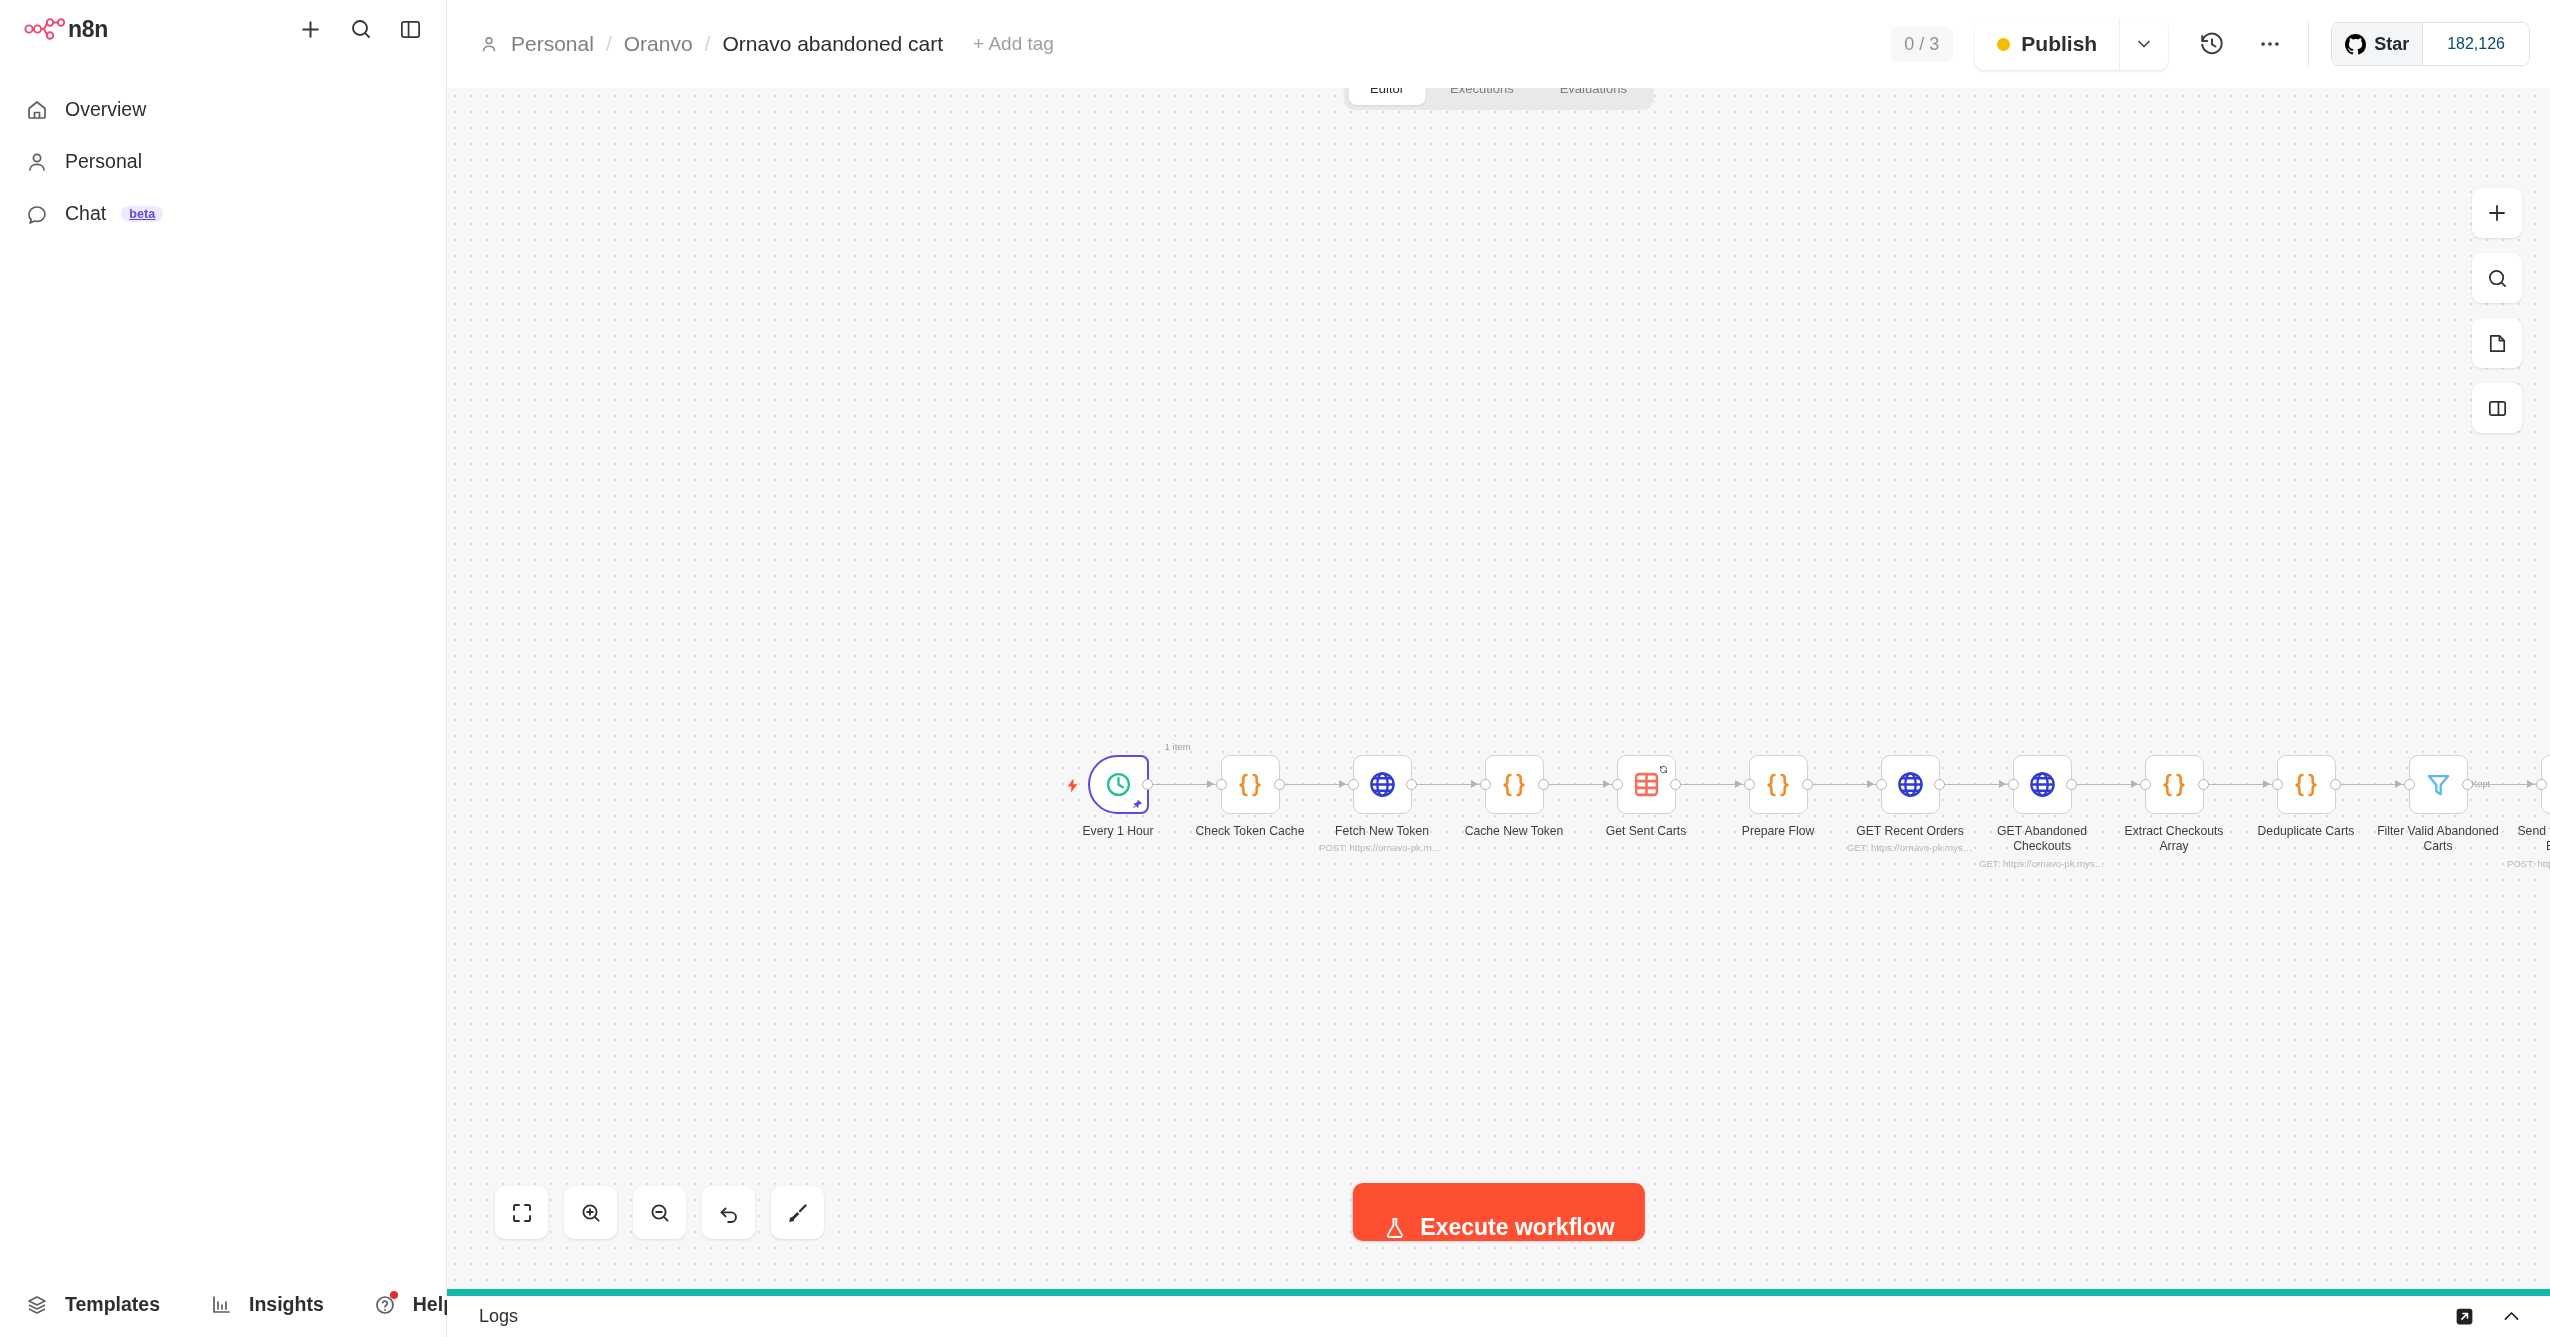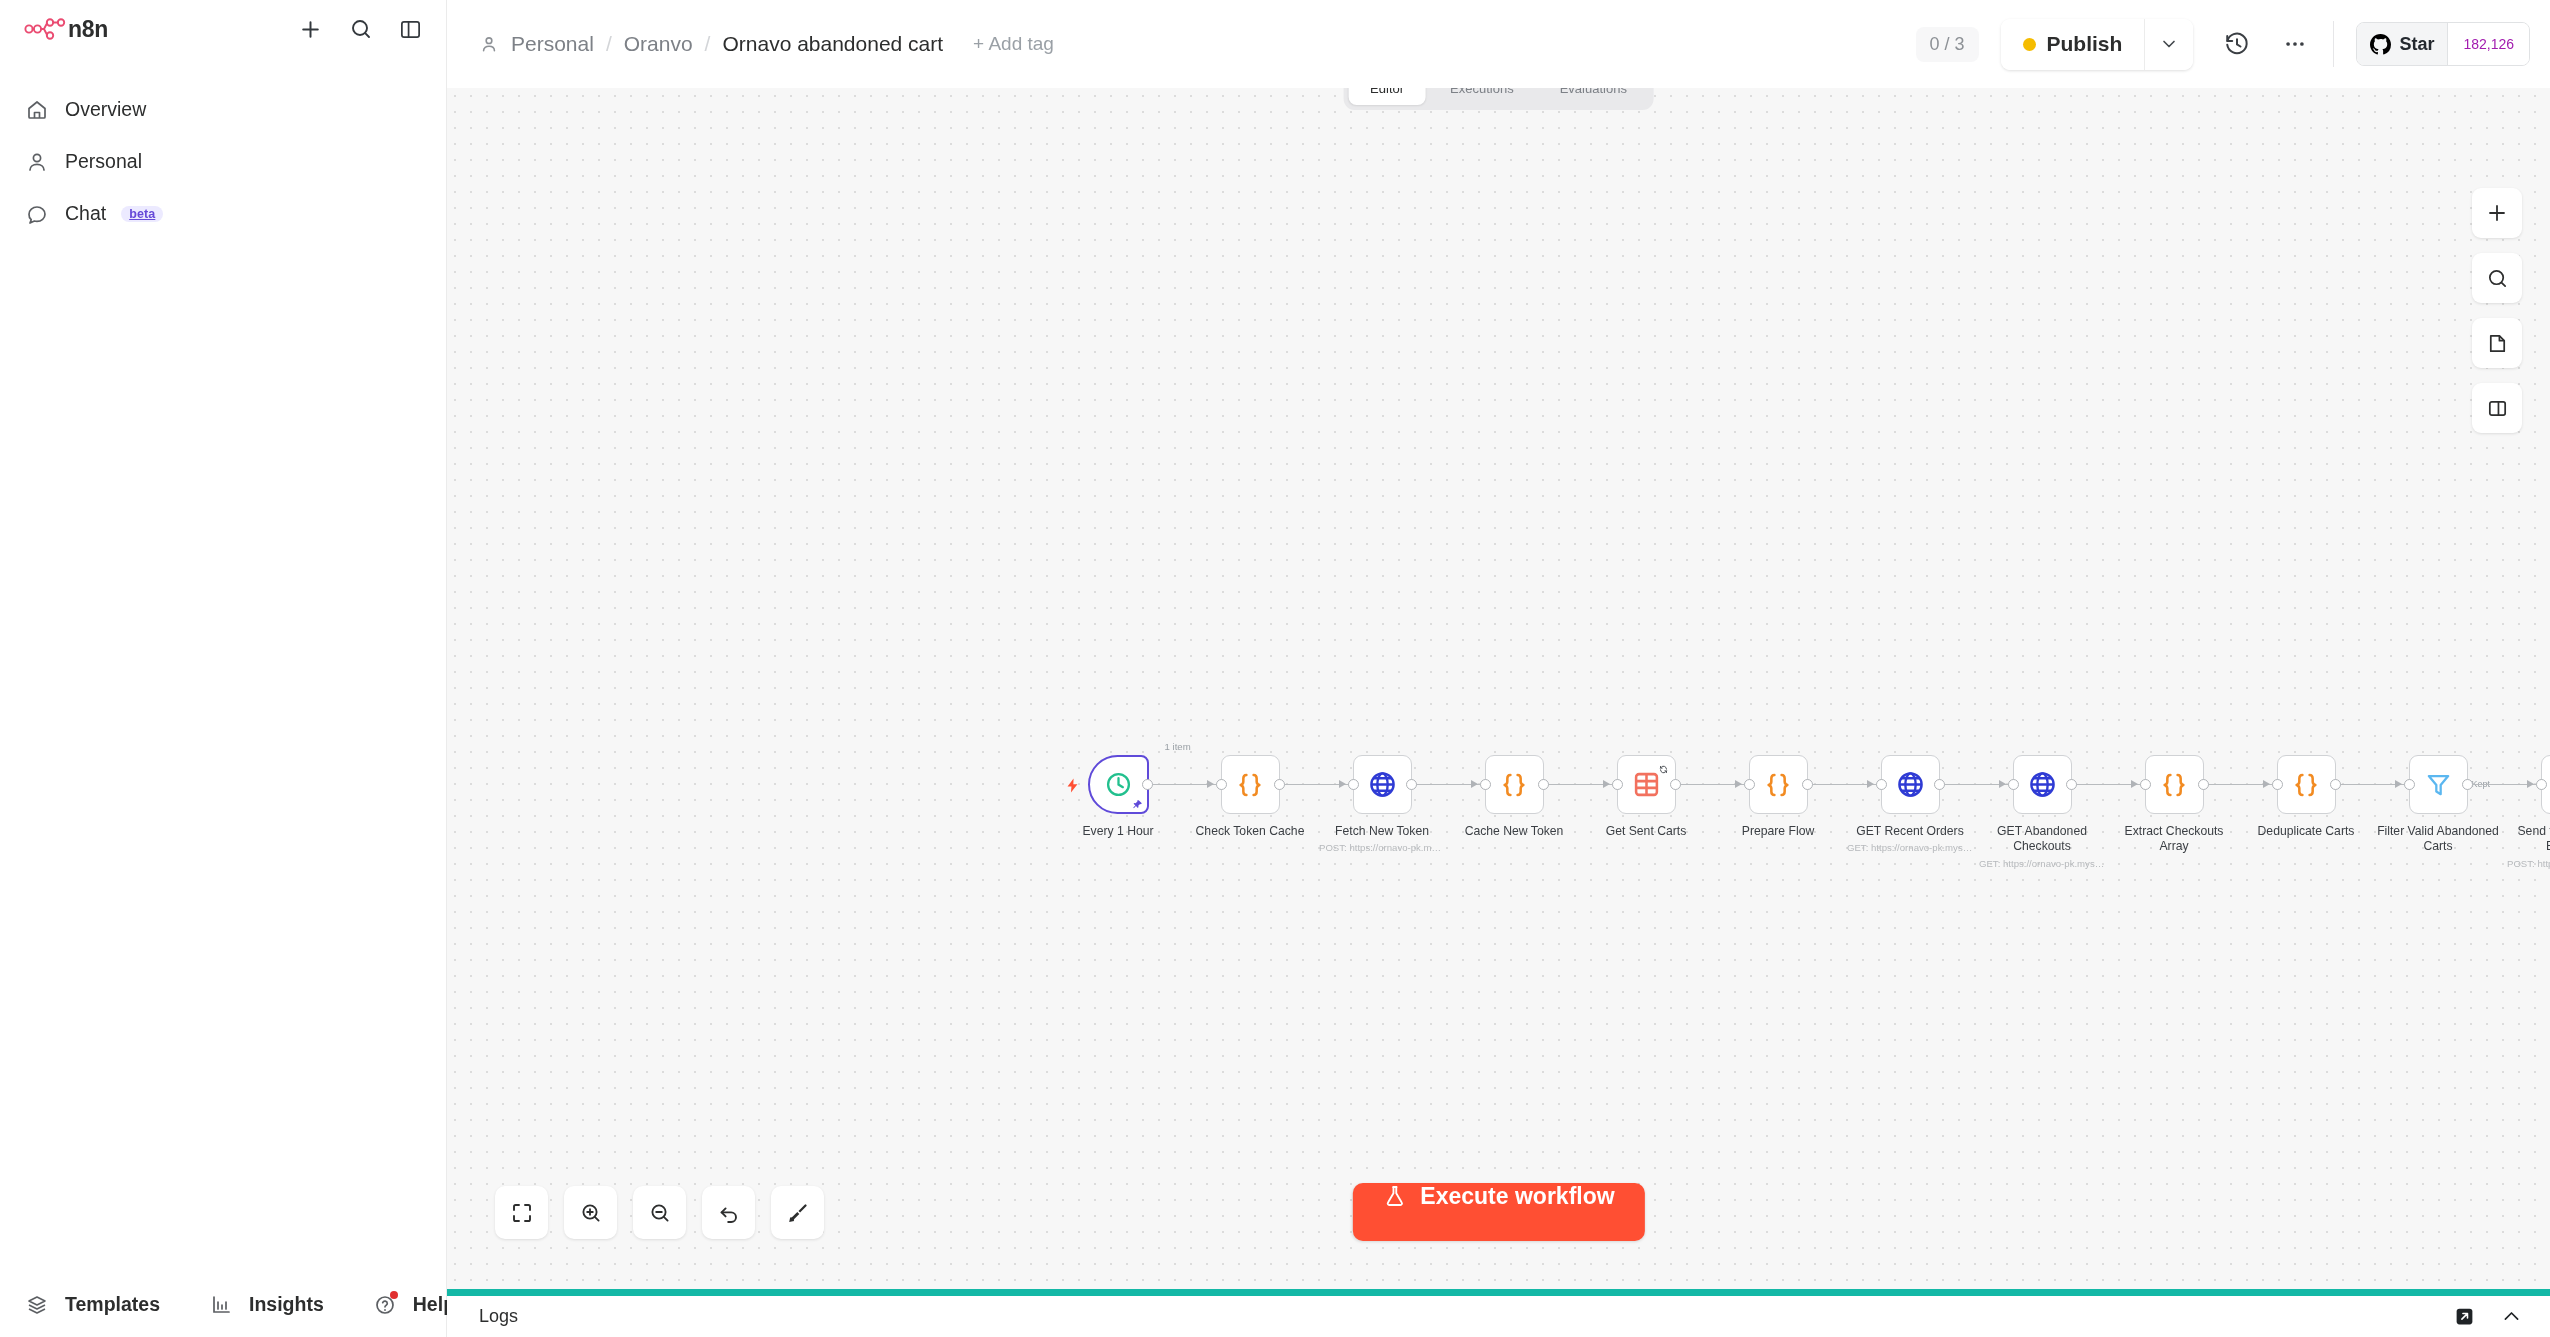--- a/index.html
+++ b/index.html
@@ -80,22 +80,22 @@
     color: #3b3f44; cursor: pointer; border-radius: 7px;
   }
   .tb-divider { width: 1px; height: 46px; background: #e6e6e8; margin: 0 22px 0 16px; }
   .gh-group { display: flex; align-items: stretch; border-radius: 8px; overflow: hidden; border: 1px solid #e0e2e4; }
   .gh-star {
     background: #f4f5f6; display: flex; align-items: center; gap: 8px;
     padding: 0 13px; height: 42px; cursor: pointer;
   }
   .gh-star-label { font-size: 18px; font-weight: 700; color: #24292f; }
   .gh-count {
-    background: #fff; display: flex; align-items: center; padding: 0 15px;
-    font-size: 14px; color: #a21caf; border-left: 1px solid #e0e2e4; cursor: pointer; white-space: nowrap;
+    background: #fff; display: flex; align-items: center; padding: 0 24px;
+    font-size: 16px; color: #0c4a6e; border-left: 1px solid #e0e2e4; cursor: pointer; white-space: nowrap;
   }
 
   
   .tabbar {
     position: absolute; top: 67px; left: 50%; transform: translateX(-50%);
     background: #e9e9eb; border-radius: 11px; padding: 5px; display: flex; gap: 2px; z-index: 35;
   }
   .tab {
     padding: 9px 22px; border-radius: 8px; font-size: 13px;
     color: #7d8187; cursor: pointer; white-space: nowrap;
@@ -122,21 +122,21 @@
   }
   .btool {
     width: 53px; height: 53px; background: #fff; border-radius: 10px;
     display: flex; align-items: center; justify-content: center;
     box-shadow: 0 1px 3px rgba(0,0,0,0.11); cursor: pointer; color: #2d2e2e;
   }
 
   .execute-btn {
     position: absolute; left: 50%; transform: translateX(-50%); bottom: 48px;
     background: #ff4f33; color: #fff; border: none; border-radius: 10px;
-    height: 58px; padding: 0 30px; display: flex; align-items: flex-start; gap: 14px;
+    height: 58px; padding: 0 30px; display: flex; align-items: flex-end; gap: 14px;
     font-size: 23px; font-weight: 700; cursor: pointer; z-index: 20;
     box-shadow: 0 1px 3px rgba(0,0,0,0.13);
   }
 
   
   .flow { position: absolute; left: 0; top: 0; width: 100%; height: 100%; }
   .flow-row {
     position: absolute; left: 605px; top: 667px;
     display: flex; align-items: flex-start;
   }

